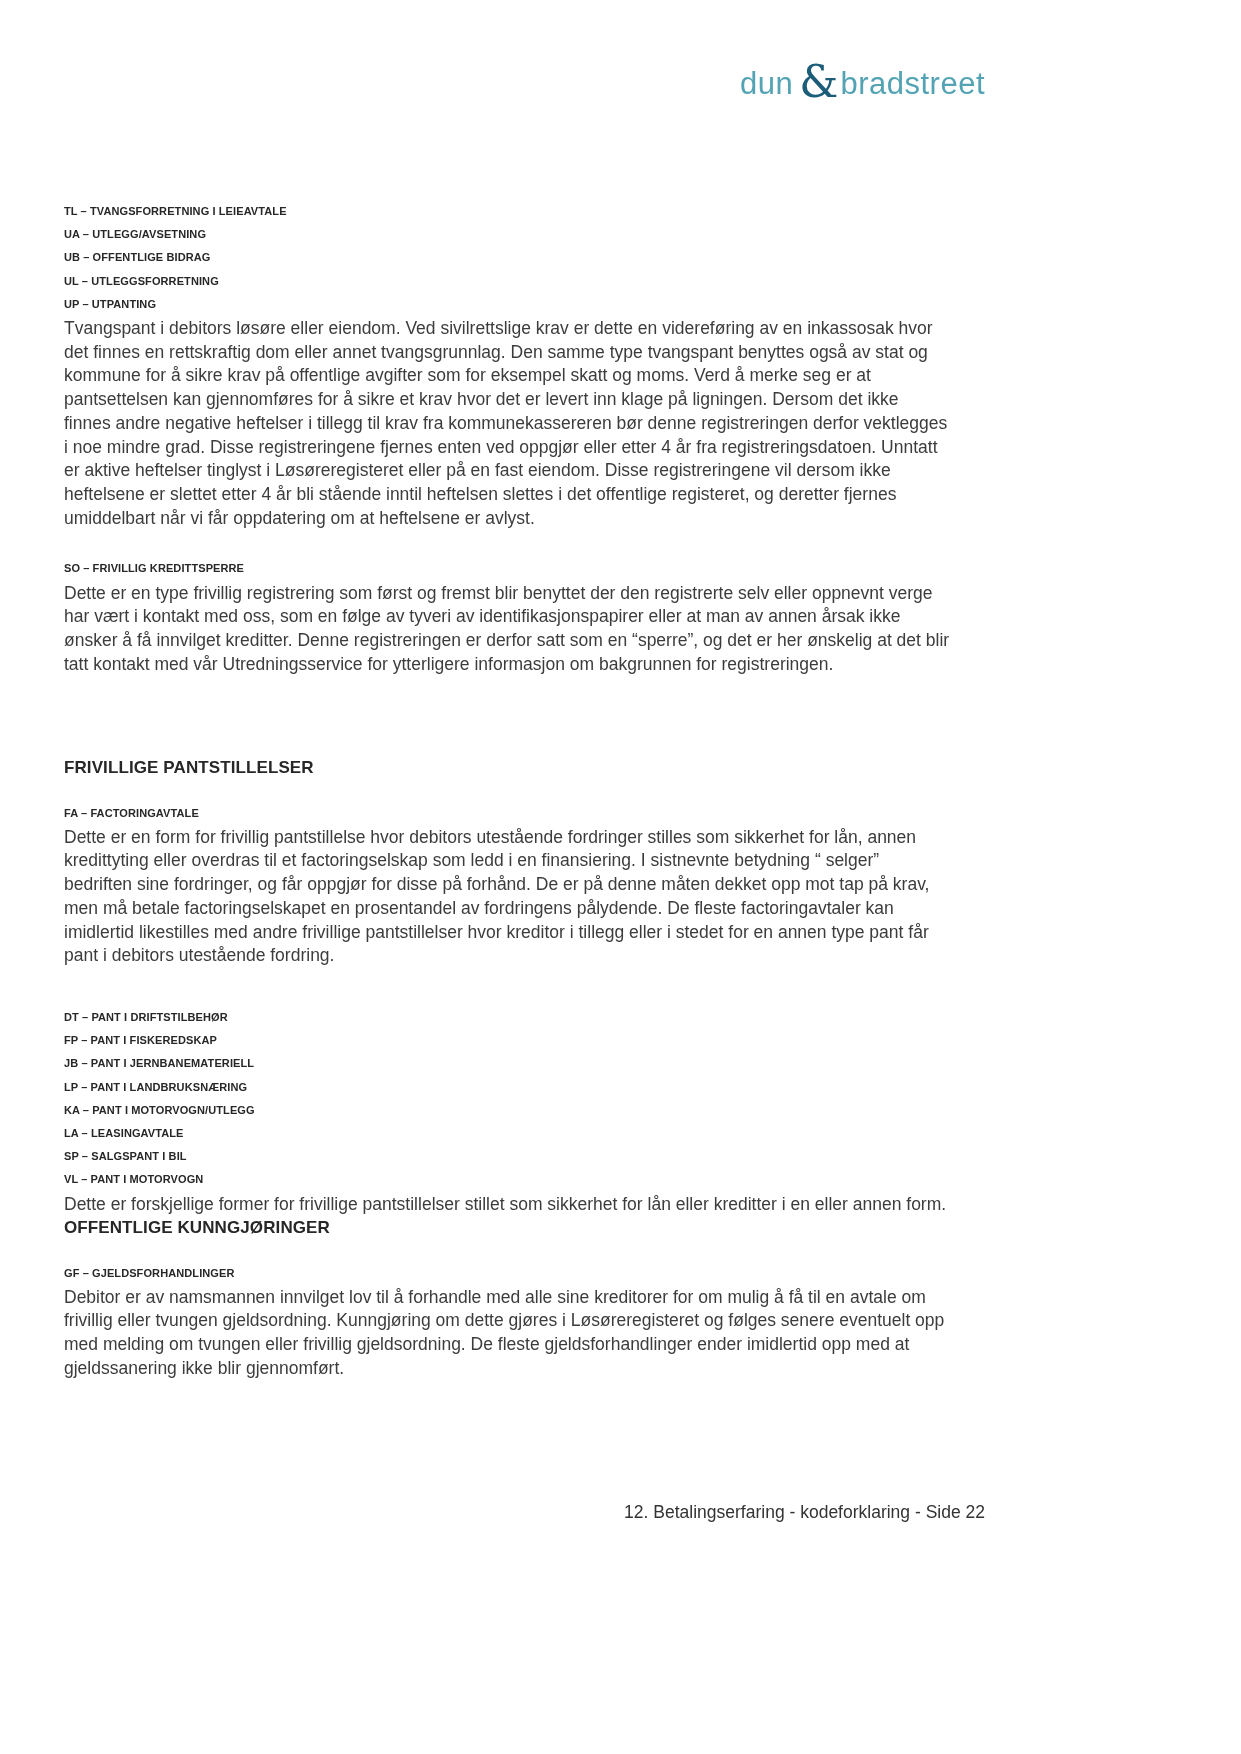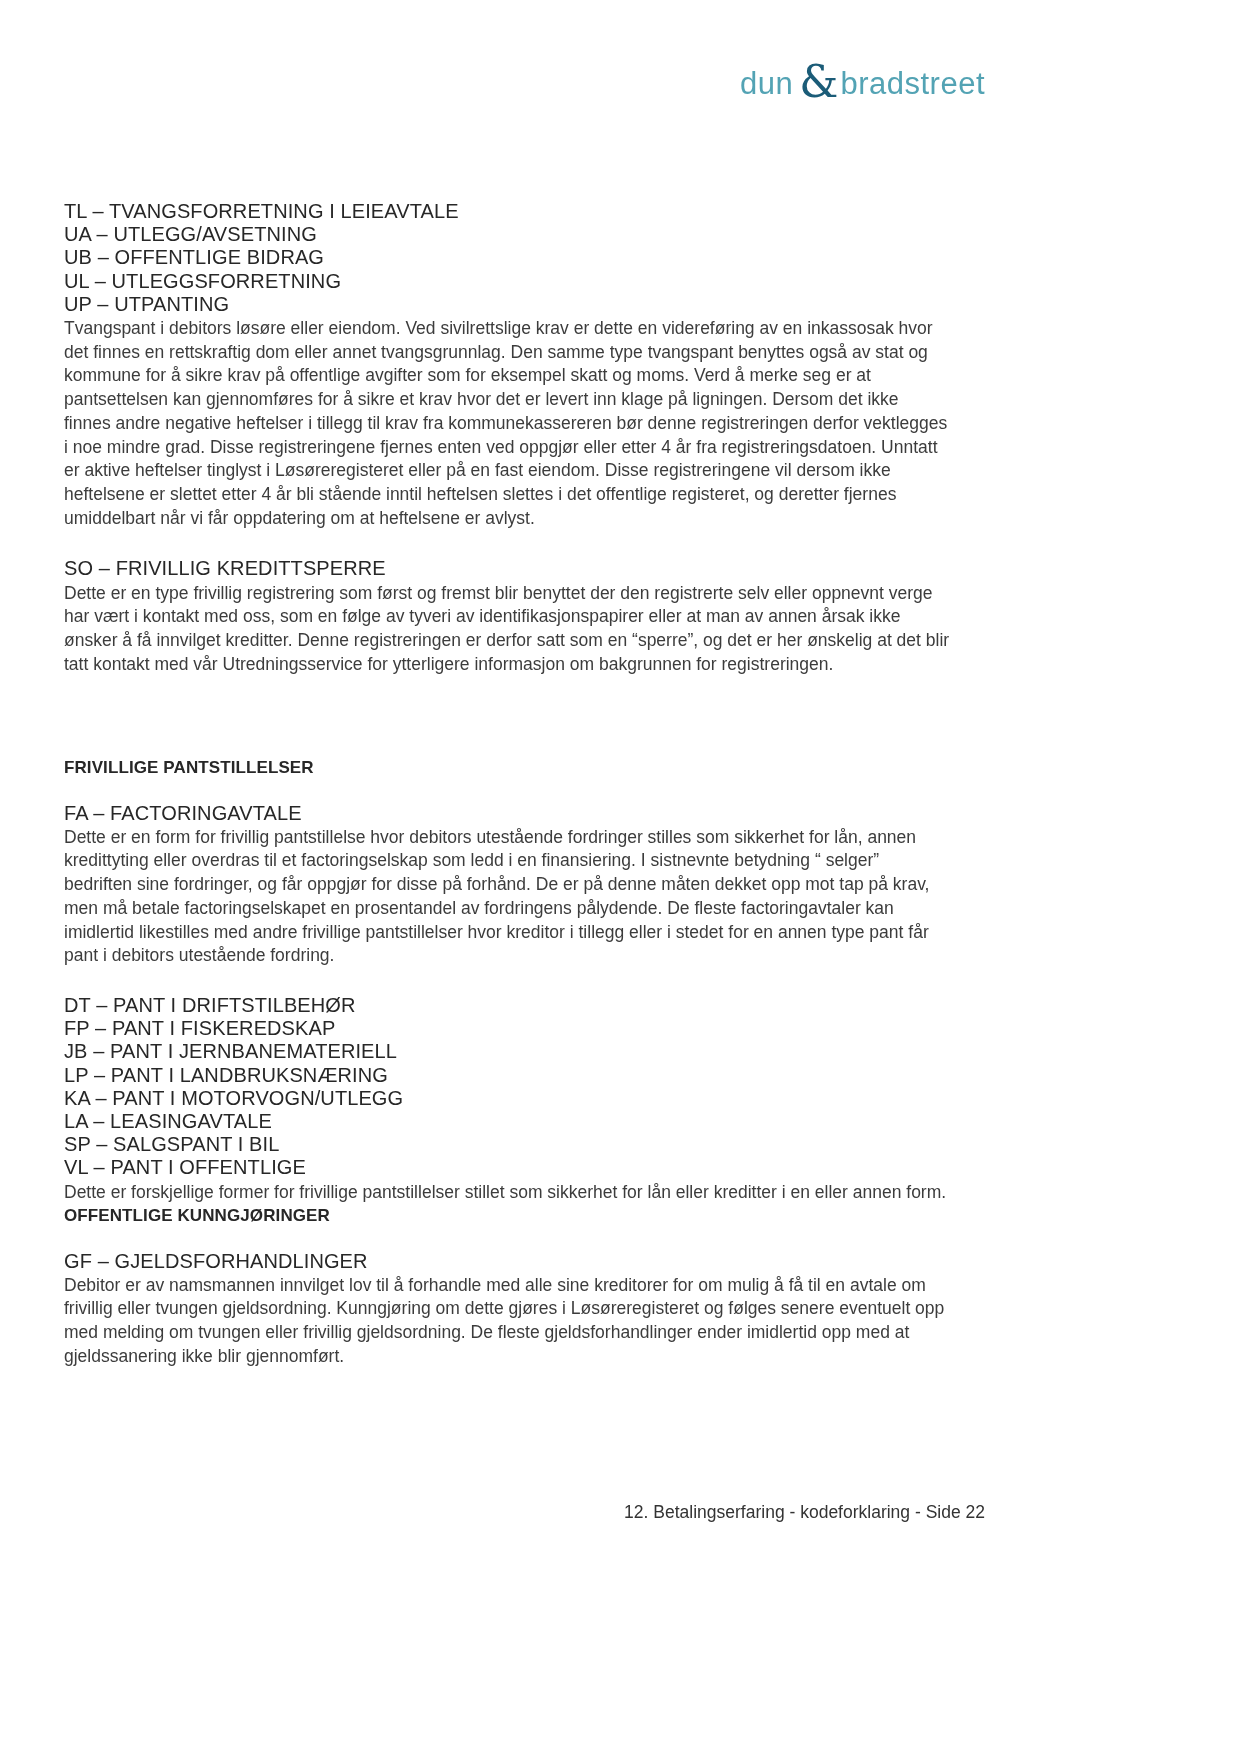--- a/index.html
+++ b/index.html
@@ -37,22 +37,22 @@
     position: relative;
     top: 3px;
   }
   .content {
     position: absolute;
     left: 64px;
     top: 200px;
     width: 886px;
   }
   .code-heading {
-    font-weight: 400;
-    font-size: 20px;
+    font-weight: 700;
+    font-size: 11px;
     line-height: 23.2px;
     color: #272727;
     letter-spacing: 0.1px;
   }
   .body-text {
     font-size: 17.5px;
     line-height: 23.7px;
     color: #3c3c3c;
     margin: 1px 0 0 0;
   }
@@ -60,21 +60,21 @@
     font-weight: 700;
     font-size: 17px;
     line-height: 23.2px;
     color: #272727;
     letter-spacing: 0.1px;
   }
   .gap-after-block { margin-top: 27px; }
   .gap-big { margin-top: 80px; }
   .gap-medium { }
   .gap-sub { margin-top: 22px; }
-  .gap-codes { margin-top: 26px; }
+  .gap-codes { margin-top: 38px; }
   .footer {
     position: absolute;
     top: 1502px;
     right: 292px;
     font-size: 17.5px;
     color: #333333;
   }
 </style>
 </head>
 <body>
@@ -111,21 +111,21 @@
     </div>
 
     <div class="gap-codes">
       <div class="code-heading">DT – PANT I DRIFTSTILBEHØR</div>
       <div class="code-heading">FP – PANT I FISKEREDSKAP</div>
       <div class="code-heading">JB – PANT I JERNBANEMATERIELL</div>
       <div class="code-heading">LP – PANT I LANDBRUKSNÆRING</div>
       <div class="code-heading">KA – PANT I MOTORVOGN/UTLEGG</div>
       <div class="code-heading">LA – LEASINGAVTALE</div>
       <div class="code-heading">SP – SALGSPANT I BIL</div>
-      <div class="code-heading">VL – PANT I OFFENTLIGE</div>
+      <div class="code-heading">VL – PANT I MOTORVOGN</div>
       <p class="body-text">Dette er forskjellige former for frivillige pantstillelser stillet som sikkerhet for lån eller kreditter i en eller annen form.</p>
     </div>
 
     <div class="section-title gap-medium">OFFENTLIGE KUNNGJØRINGER</div>
 
     <div class="gap-sub">
       <div class="code-heading">GF – GJELDSFORHANDLINGER</div>
       <p class="body-text">Debitor er av namsmannen innvilget lov til å forhandle med alle sine kreditorer for om mulig å få til en avtale om frivillig eller tvungen gjeldsordning. Kunngjøring om dette gjøres i Løsøreregisteret og følges senere eventuelt opp med melding om tvungen eller frivillig gjeldsordning. De fleste gjeldsforhandlinger ender imidlertid opp med at gjeldssanering ikke blir gjennomført.</p>
     </div>
 

